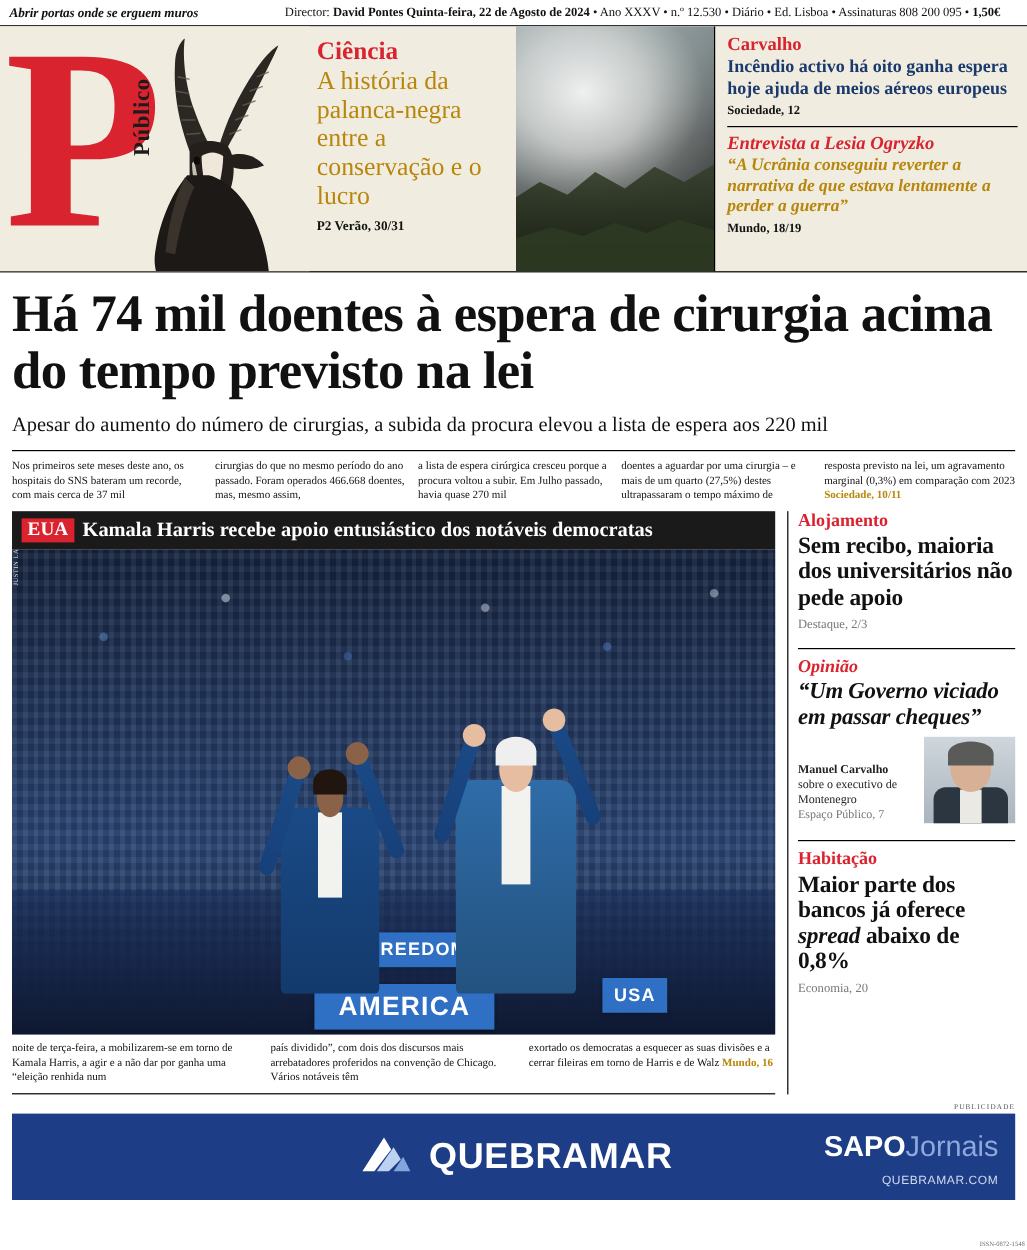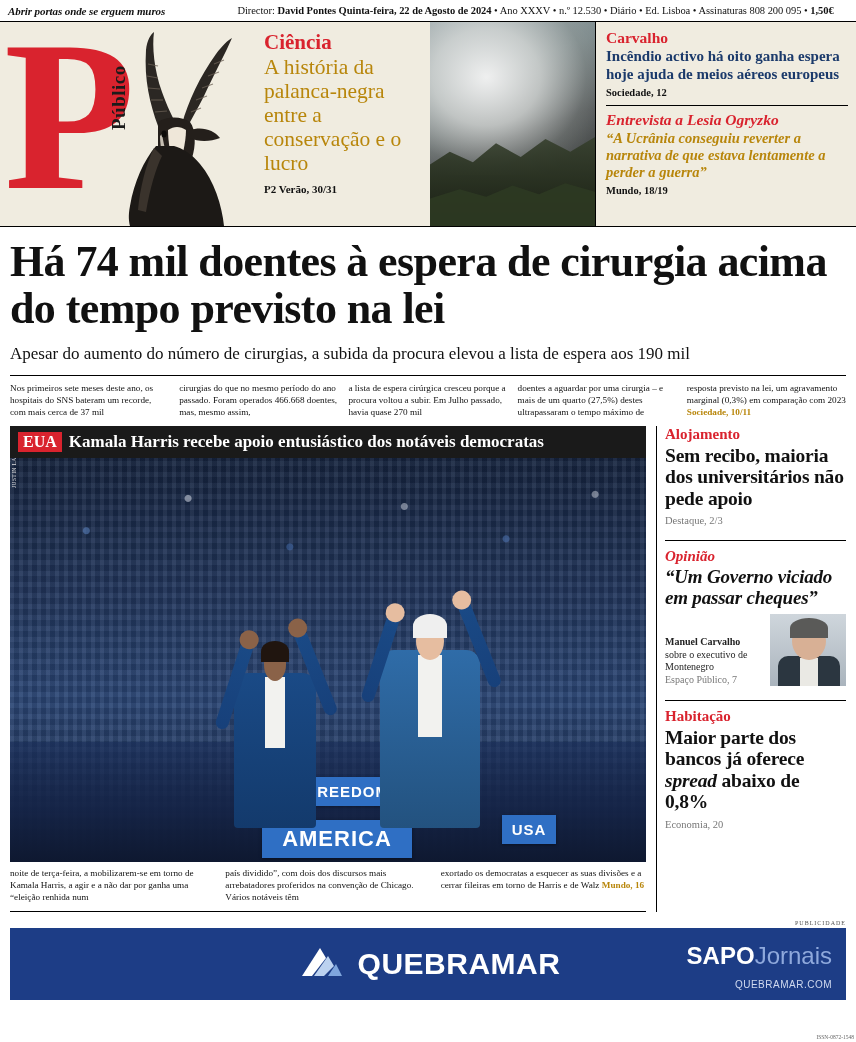--- a/index.html
+++ b/index.html
@@ -573,21 +573,21 @@
       <div>
         <div class="rn-kicker italic">Entrevista a Lesia Ogryzko</div>
         <div class="rn-head quote">“A Ucrânia conseguiu reverter a narrativa de que estava lentamente a perder a guerra”</div>
         <div class="rn-ref">Mundo, 18/19</div>
       </div>
     </div>
   </div>
 
   <div class="lead">
     <h1>Há 74 mil doentes à espera de cirurgia acima do tempo previsto na lei</h1>
-    <div class="sub">Apesar do aumento do número de cirurgias, a subida da procura elevou a lista de espera aos 190 mil</div>
+    <div class="sub">Apesar do aumento do número de cirurgias, a subida da procura elevou a lista de espera aos 220 mil</div>
   </div>
   <div class="lead-rule"></div>
   <div class="lead-cols">
     <div>Nos primeiros sete meses deste ano, os hospitais do SNS bateram um recorde, com mais cerca de 37 mil</div>
     <div>cirurgias do que no mesmo período do ano passado. Foram operados 466.668 doentes, mas, mesmo assim,</div>
     <div>a lista de espera cirúrgica cresceu porque a procura voltou a subir. Em Julho passado, havia quase 270 mil</div>
     <div>doentes a aguardar por uma cirurgia – e mais de um quarto (27,5%) destes ultrapassaram o tempo máximo de</div>
     <div>
       <span>resposta previsto na lei, um agravamento marginal (0,3%) em comparação com 2023</span>
       <span class="ref">Sociedade, 10/11</span>

